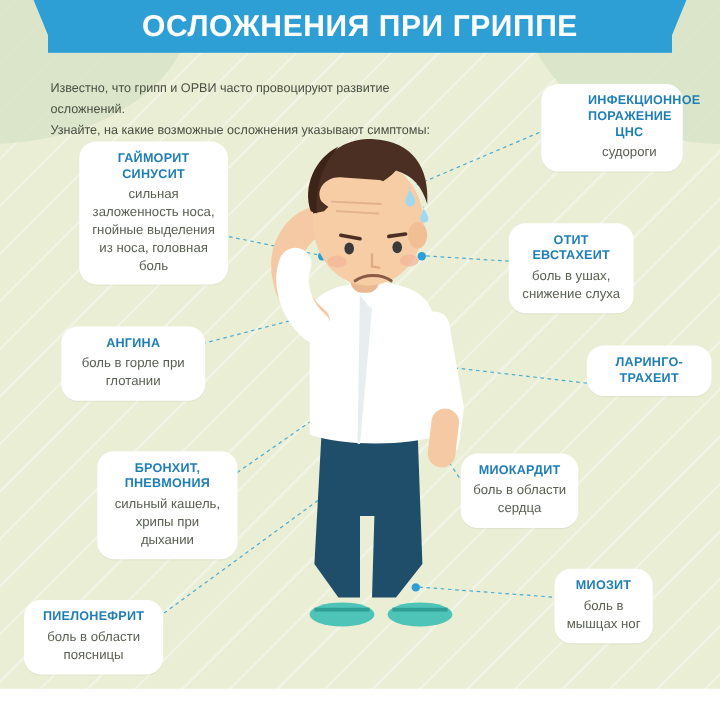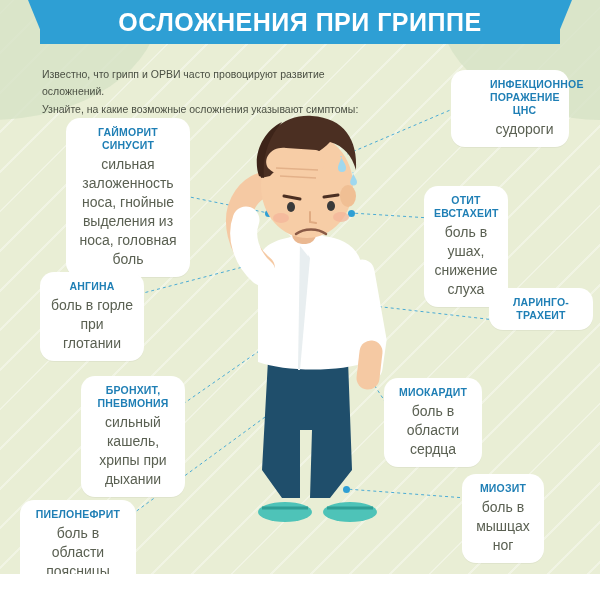--- a/index.html
+++ b/index.html
@@ -96,21 +96,21 @@
     color: #1f7fb5;
     font-weight: bold;
     font-size: 10.5px;
     line-height: 1.25;
     letter-spacing: .2px;
     text-transform: uppercase;
   }
   .callout .c-body {
     margin-top: 3px;
     color: #5a6052;
-    font-size: 14px;
+    font-size: 11px;
     line-height: 1.35;
   }
 
   .dot {
     position: absolute;
     width: 7px; height: 7px;
     border-radius: 50%;
     background: #2e9fd4;
     z-index: 3;
   }
@@ -234,35 +234,35 @@
   <div class="callout" style="left:451px; top:70px; width:118px;padding-left:39px;">
     <div class="c-title">ИНФЕКЦИОННОЕ ПОРАЖЕНИЕ ЦНС</div>
     <div class="c-body">судороги</div>
   </div>
 
   <div class="callout" style="left:66px; top:118px; width:124px;">
     <div class="c-title">ГАЙМОРИТ СИНУСИТ</div>
     <div class="c-body">сильная заложенность носа, гнойные выделения из носа, головная боль</div>
   </div>
 
-  <div class="callout" style="left:424px; top:186px; width:84px;">
+  <div class="callout" style="left:424px; top:186px; width:104px;">
     <div class="c-title">ОТИТ ЕВСТАХЕИТ</div>
     <div class="c-body">боль в ушах, снижение слуха</div>
   </div>
 
-  <div class="callout" style="left:40px; top:272px; width:104px;">
+  <div class="callout" style="left:51px; top:272px; width:120px;">
     <div class="c-title">АНГИНА</div>
     <div class="c-body">боль в горле при глотании</div>
   </div>
 
   <div class="callout" style="left:489px; top:288px; width:104px;">
     <div class="c-title">ЛАРИНГО-ТРАХЕИТ</div>
   </div>
 
-  <div class="callout" style="left:81px; top:376px; width:104px;">
+  <div class="callout" style="left:81px; top:376px; width:117px;">
     <div class="c-title">БРОНХИТ, ПНЕВМОНИЯ</div>
     <div class="c-body">сильный кашель, хрипы при дыхании</div>
   </div>
 
   <div class="callout" style="left:384px; top:378px; width:98px;">
     <div class="c-title">МИОКАРДИТ</div>
     <div class="c-body">боль в области сердца</div>
   </div>
 
   <div class="callout" style="left:462px; top:474px; width:82px;">

